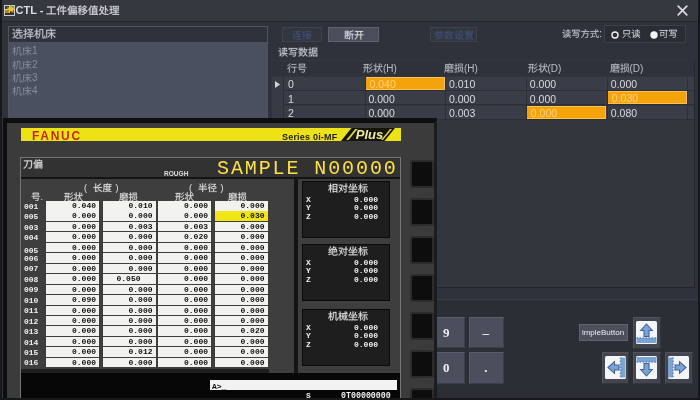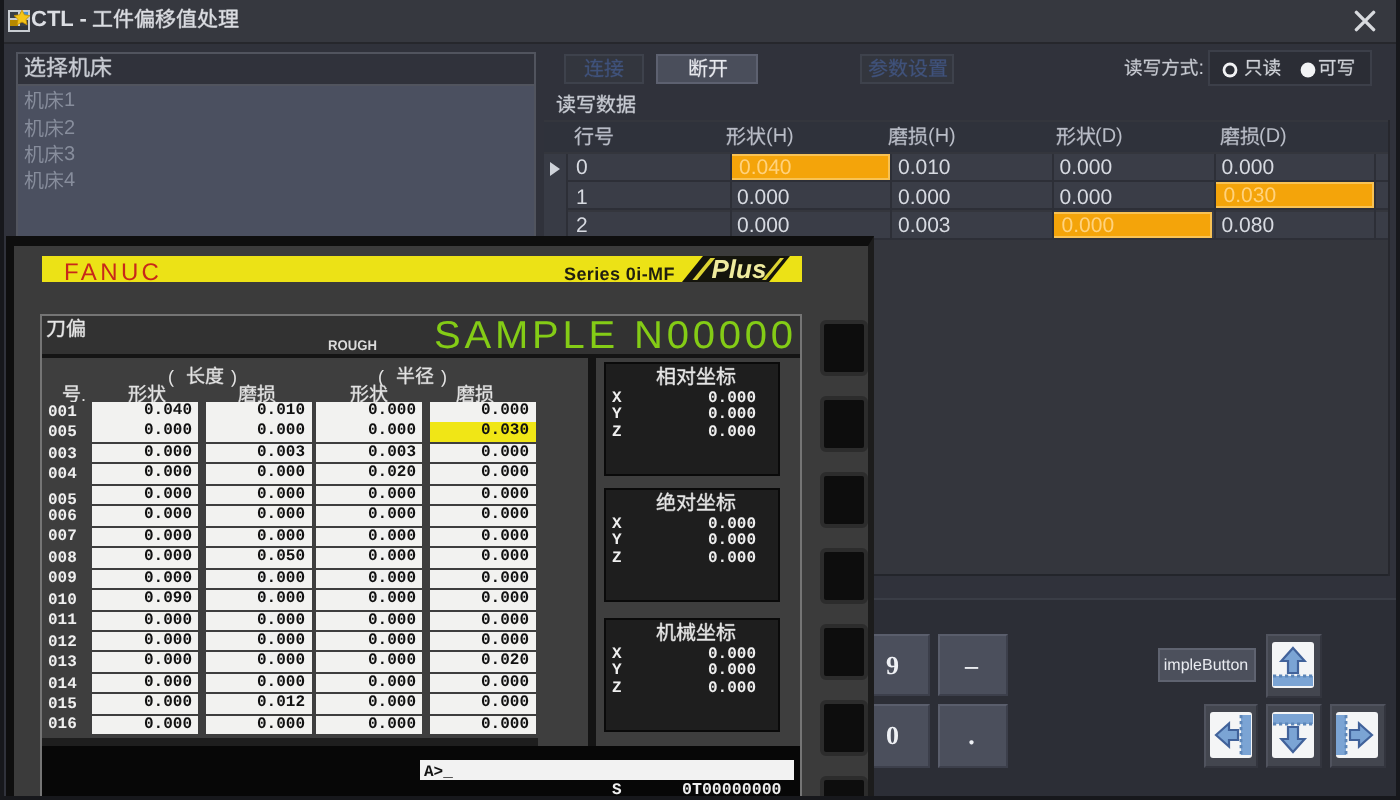--- a/index.html
+++ b/index.html
@@ -225,36 +225,36 @@
     </svg>
 <div class="abs" style="left:664.5px;top:351.5px;width:28.5px;height:32px;background:#43464f;border:1px solid #50535e;border-bottom-color:#33353e;border-right-color:#33353e"></div>
     <svg class="abs" style="left:668.25px;top:356px" width="21" height="23" viewBox="0 0 21 23">
       <rect x="0" y="0" width="21" height="23" rx="1.5" fill="#f4f5f6"></rect>
       <rect x="0" y="1.5" width="5" height="20" fill="#7ba4d4"></rect>
       <path d="M5 1.5 v20" stroke="#5d86b8" stroke-width="1.4" stroke-dasharray="1.6 1.4"></path>
       <path d="M18 11.5 L11.5 5.7 L11.5 9 L7 9 L7 14 L11.5 14 L11.5 17.3 Z" fill="#7ba4d4" stroke="#41629a" stroke-width="1.1"></path>
     </svg>
 <div class="abs" style="left:3px;top:118px;width:434px;height:282px;background:#3b3b3b;border-left:4px solid #0e0e0e;border-top:5px solid #0e0e0e;border-right:3px solid #1c1c1c"></div>
 <div class="abs" style="left:21px;top:128px;width:380px;height:13px;background:#ece216"></div>
-<div class="abs" style="left:32px;top:128.5px;font-size:12px;font-weight:normal;color:#c8281a;letter-spacing:1.7px">FANUC</div>
+<div class="abs" style="left:32px;top:128.5px;font-size:12px;font-weight:bold;color:#c8281a;letter-spacing:1.7px">FANUC</div>
 <div class="abs" style="left:282px;top:132px;font-size:9px;font-weight:bold;color:#201f10;letter-spacing:0.2px">Series 0i-MF</div>
 <svg class="abs" style="left:341px;top:128px" width="54" height="13" viewBox="0 0 54 13">
 <path d="M10.5 0 L54 0 L43.5 13 L0 13 Z" fill="#14140c"></path>
 <path d="M14.2 1 L16.6 1 L7.6 12 L5.2 12 Z" fill="#ddd434"></path>
 <path d="M49 1 L51 1 L42 12 L40 12 Z" fill="#ddd434"></path>
 <text x="28.5" y="11.2" font-family="Liberation Sans" font-size="13" font-weight="bold" font-style="italic" fill="#efeb9e" text-anchor="middle">Plus</text>
 </svg>
 <div class="abs" style="left:20px;top:157px;width:381px;height:243px;background:#3e3e3e;border:1px solid #757575;border-bottom:none"></div>
 <div class="abs" style="left:21px;top:158px;width:379px;height:21px;background:#323232;border-bottom:2px solid #141414"></div>
 <div class="abs" style="left:23px;top:159px;font-size:10px;line-height:10px"><svg width="20" height="10" viewBox="0 0 2000 1000" style="vertical-align:-0.12em;" fill="#e8e8e8" stroke="#e8e8e8" stroke-width="26">
         <use href="#c5200" x="0"></use>
         <use href="#c504F" x="1000"></use>
       </svg></div>
 <div class="abs" style="left:163.5px;top:169.5px;font-size:7px;font-weight:bold;color:#dcdcdc;letter-spacing:0px;transform:scaleX(0.94);transform-origin:0 0">ROUGH</div>
-<div class="abs" style="left:217px;top:156.5px;font-size:20px;font-family:Liberation Sans, sans-serif;color:#84cc16;letter-spacing:1.9px;white-space:nowrap;transform:scaleY(0.97)">SAMPLE N00000</div>
+<div class="abs" style="left:217px;top:156.5px;font-size:20px;font-family:Liberation Mono, monospace;color:#fde047;letter-spacing:1.9px;white-space:nowrap;transform:scaleY(0.97)">SAMPLE N00000</div>
 <div class="abs" style="left:84px;top:183px;font-size:9px;color:#e4e4e4;white-space:nowrap;letter-spacing:1.5px">( <svg width="19" height="9.5" viewBox="0 0 2000 1000" style="vertical-align:-0.12em;" fill="#e4e4e4" stroke="#e4e4e4" stroke-width="26">
         <use href="#c957F" x="0"></use>
         <use href="#c5EA6" x="1000"></use>
       </svg> )</div>
 <div class="abs" style="left:189px;top:183px;font-size:9px;color:#e4e4e4;white-space:nowrap;letter-spacing:1.5px">( <svg width="19" height="9.5" viewBox="0 0 2000 1000" style="vertical-align:-0.12em;" fill="#e4e4e4" stroke="#e4e4e4" stroke-width="26">
         <use href="#c534A" x="0"></use>
         <use href="#c5F84" x="1000"></use>
       </svg> )</div>
 <div class="abs" style="left:31px;top:191.5px;font-size:9px;color:#e4e4e4"><svg width="9.5" height="9.5" viewBox="0 0 1000 1000" style="vertical-align:-0.12em;" fill="#e4e4e4" stroke="#e4e4e4" stroke-width="26">
         <use href="#c53F7" x="0"></use>
@@ -305,21 +305,21 @@
 <div class="abs mono" style="left:102.5px;top:253.25px;width:53px;height:9.5px;background:#f2f2f0;font-size:8px;color:#111;text-align:right;padding-right:3px;line-height:9.5px">0.000</div>
 <div class="abs mono" style="left:158px;top:253.25px;width:53px;height:9.5px;background:#f2f2f0;font-size:8px;color:#111;text-align:right;padding-right:3px;line-height:9.5px">0.000</div>
 <div class="abs mono" style="left:214.5px;top:253.25px;width:53px;height:9.5px;background:#f2f2f0;font-size:8px;color:#111;text-align:right;padding-right:3px;line-height:9.5px">0.000</div>
 <div class="abs mono" style="left:24px;top:264.4px;font-size:8px;color:#efefef">007</div>
 <div class="abs mono" style="left:46px;top:263.7px;width:53px;height:9.5px;background:#f2f2f0;font-size:8px;color:#111;text-align:right;padding-right:3px;line-height:9.5px">0.000</div>
 <div class="abs mono" style="left:102.5px;top:263.7px;width:53px;height:9.5px;background:#f2f2f0;font-size:8px;color:#111;text-align:right;padding-right:3px;line-height:9.5px">0.000</div>
 <div class="abs mono" style="left:158px;top:263.7px;width:53px;height:9.5px;background:#f2f2f0;font-size:8px;color:#111;text-align:right;padding-right:3px;line-height:9.5px">0.000</div>
 <div class="abs mono" style="left:214.5px;top:263.7px;width:53px;height:9.5px;background:#f2f2f0;font-size:8px;color:#111;text-align:right;padding-right:3px;line-height:9.5px">0.000</div>
 <div class="abs mono" style="left:24px;top:274.85px;font-size:8px;color:#efefef">008</div>
 <div class="abs mono" style="left:46px;top:274.15px;width:53px;height:9.5px;background:#f2f2f0;font-size:8px;color:#111;text-align:right;padding-right:3px;line-height:9.5px">0.000</div>
-<div class="abs mono" style="left:102.5px;top:274.15px;width:53px;height:9.5px;background:#f2f2f0;font-size:8px;color:#111;text-align:right;padding-right:3px;line-height:9.5px">0.050</div>
+<div class="abs mono" style="left:102.5px;top:274.15px;width:53px;height:9.5px;background:#f2f2f0;font-size:8px;color:#111;text-align:right;padding-right:15px;line-height:9.5px">0.050</div>
 <div class="abs mono" style="left:158px;top:274.15px;width:53px;height:9.5px;background:#f2f2f0;font-size:8px;color:#111;text-align:right;padding-right:3px;line-height:9.5px">0.000</div>
 <div class="abs mono" style="left:214.5px;top:274.15px;width:53px;height:9.5px;background:#f2f2f0;font-size:8px;color:#111;text-align:right;padding-right:3px;line-height:9.5px">0.000</div>
 <div class="abs mono" style="left:24px;top:285.3px;font-size:8px;color:#efefef">009</div>
 <div class="abs mono" style="left:46px;top:284.6px;width:53px;height:9.5px;background:#f2f2f0;font-size:8px;color:#111;text-align:right;padding-right:3px;line-height:9.5px">0.000</div>
 <div class="abs mono" style="left:102.5px;top:284.6px;width:53px;height:9.5px;background:#f2f2f0;font-size:8px;color:#111;text-align:right;padding-right:3px;line-height:9.5px">0.000</div>
 <div class="abs mono" style="left:158px;top:284.6px;width:53px;height:9.5px;background:#f2f2f0;font-size:8px;color:#111;text-align:right;padding-right:3px;line-height:9.5px">0.000</div>
 <div class="abs mono" style="left:214.5px;top:284.6px;width:53px;height:9.5px;background:#f2f2f0;font-size:8px;color:#111;text-align:right;padding-right:3px;line-height:9.5px">0.000</div>
 <div class="abs mono" style="left:24px;top:295.75px;font-size:8px;color:#efefef">010</div>
 <div class="abs mono" style="left:46px;top:295.05px;width:53px;height:9.5px;background:#f2f2f0;font-size:8px;color:#111;text-align:right;padding-right:3px;line-height:9.5px">0.090</div>
 <div class="abs mono" style="left:102.5px;top:295.05px;width:53px;height:9.5px;background:#f2f2f0;font-size:8px;color:#111;text-align:right;padding-right:3px;line-height:9.5px">0.000</div>

